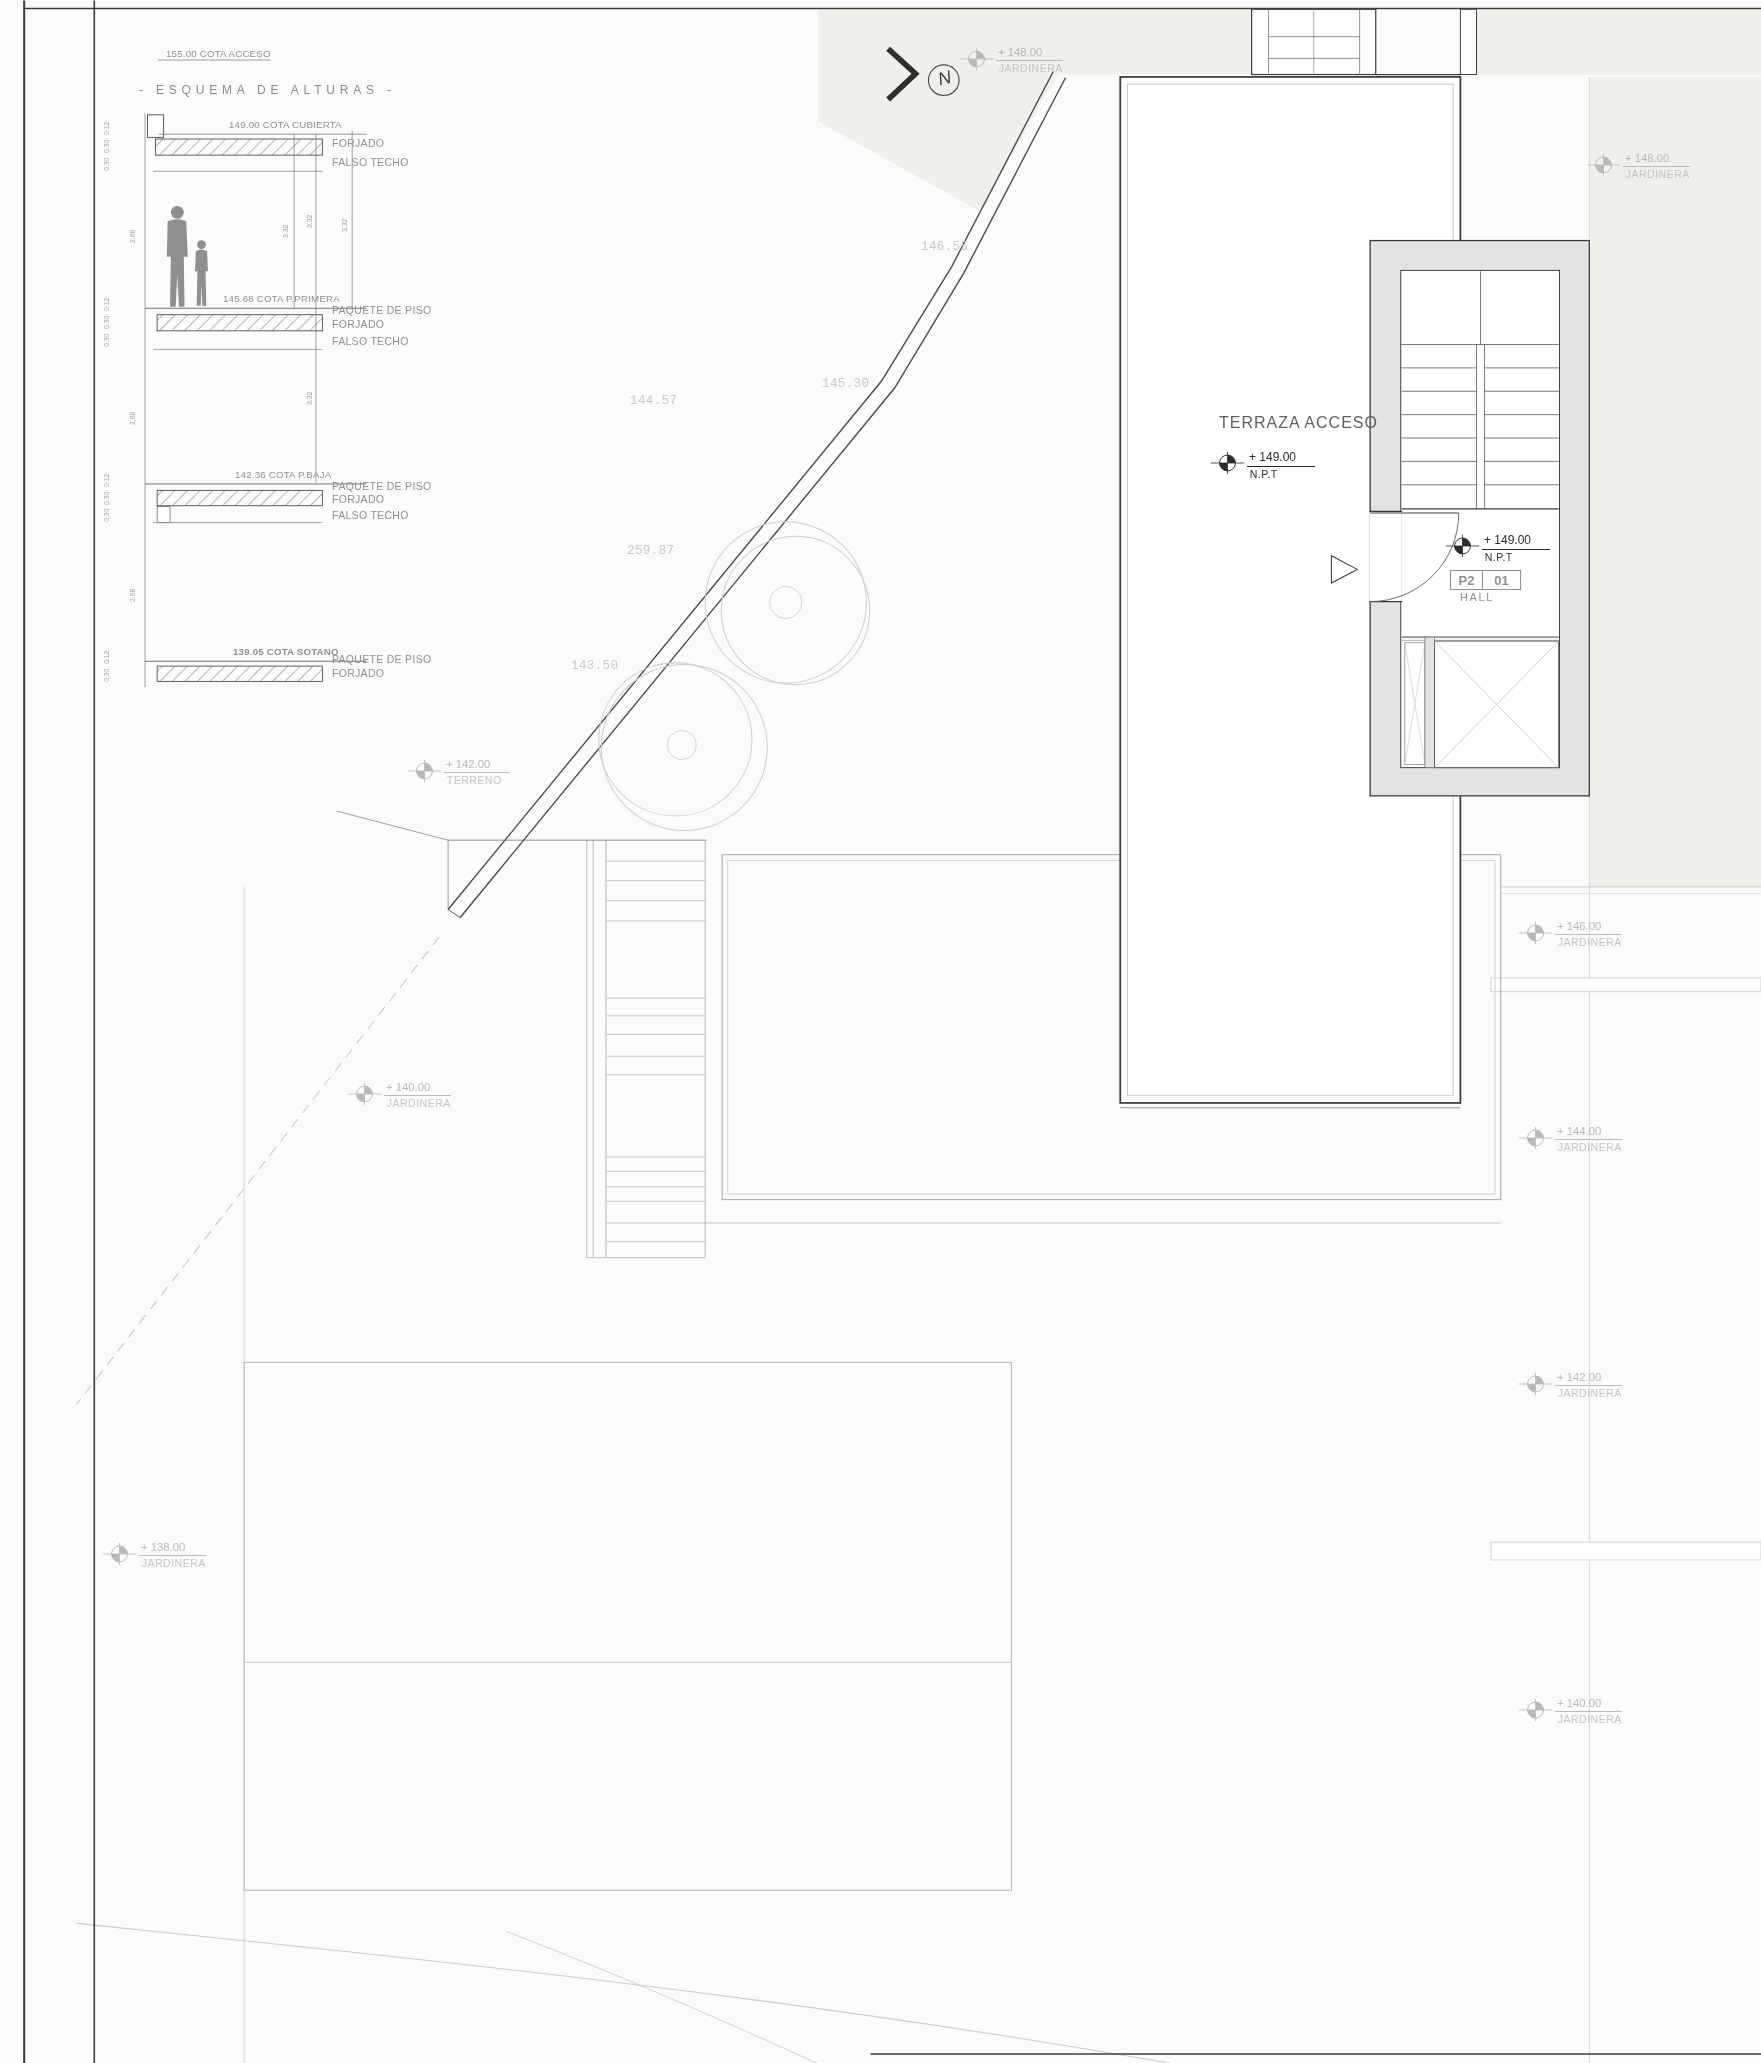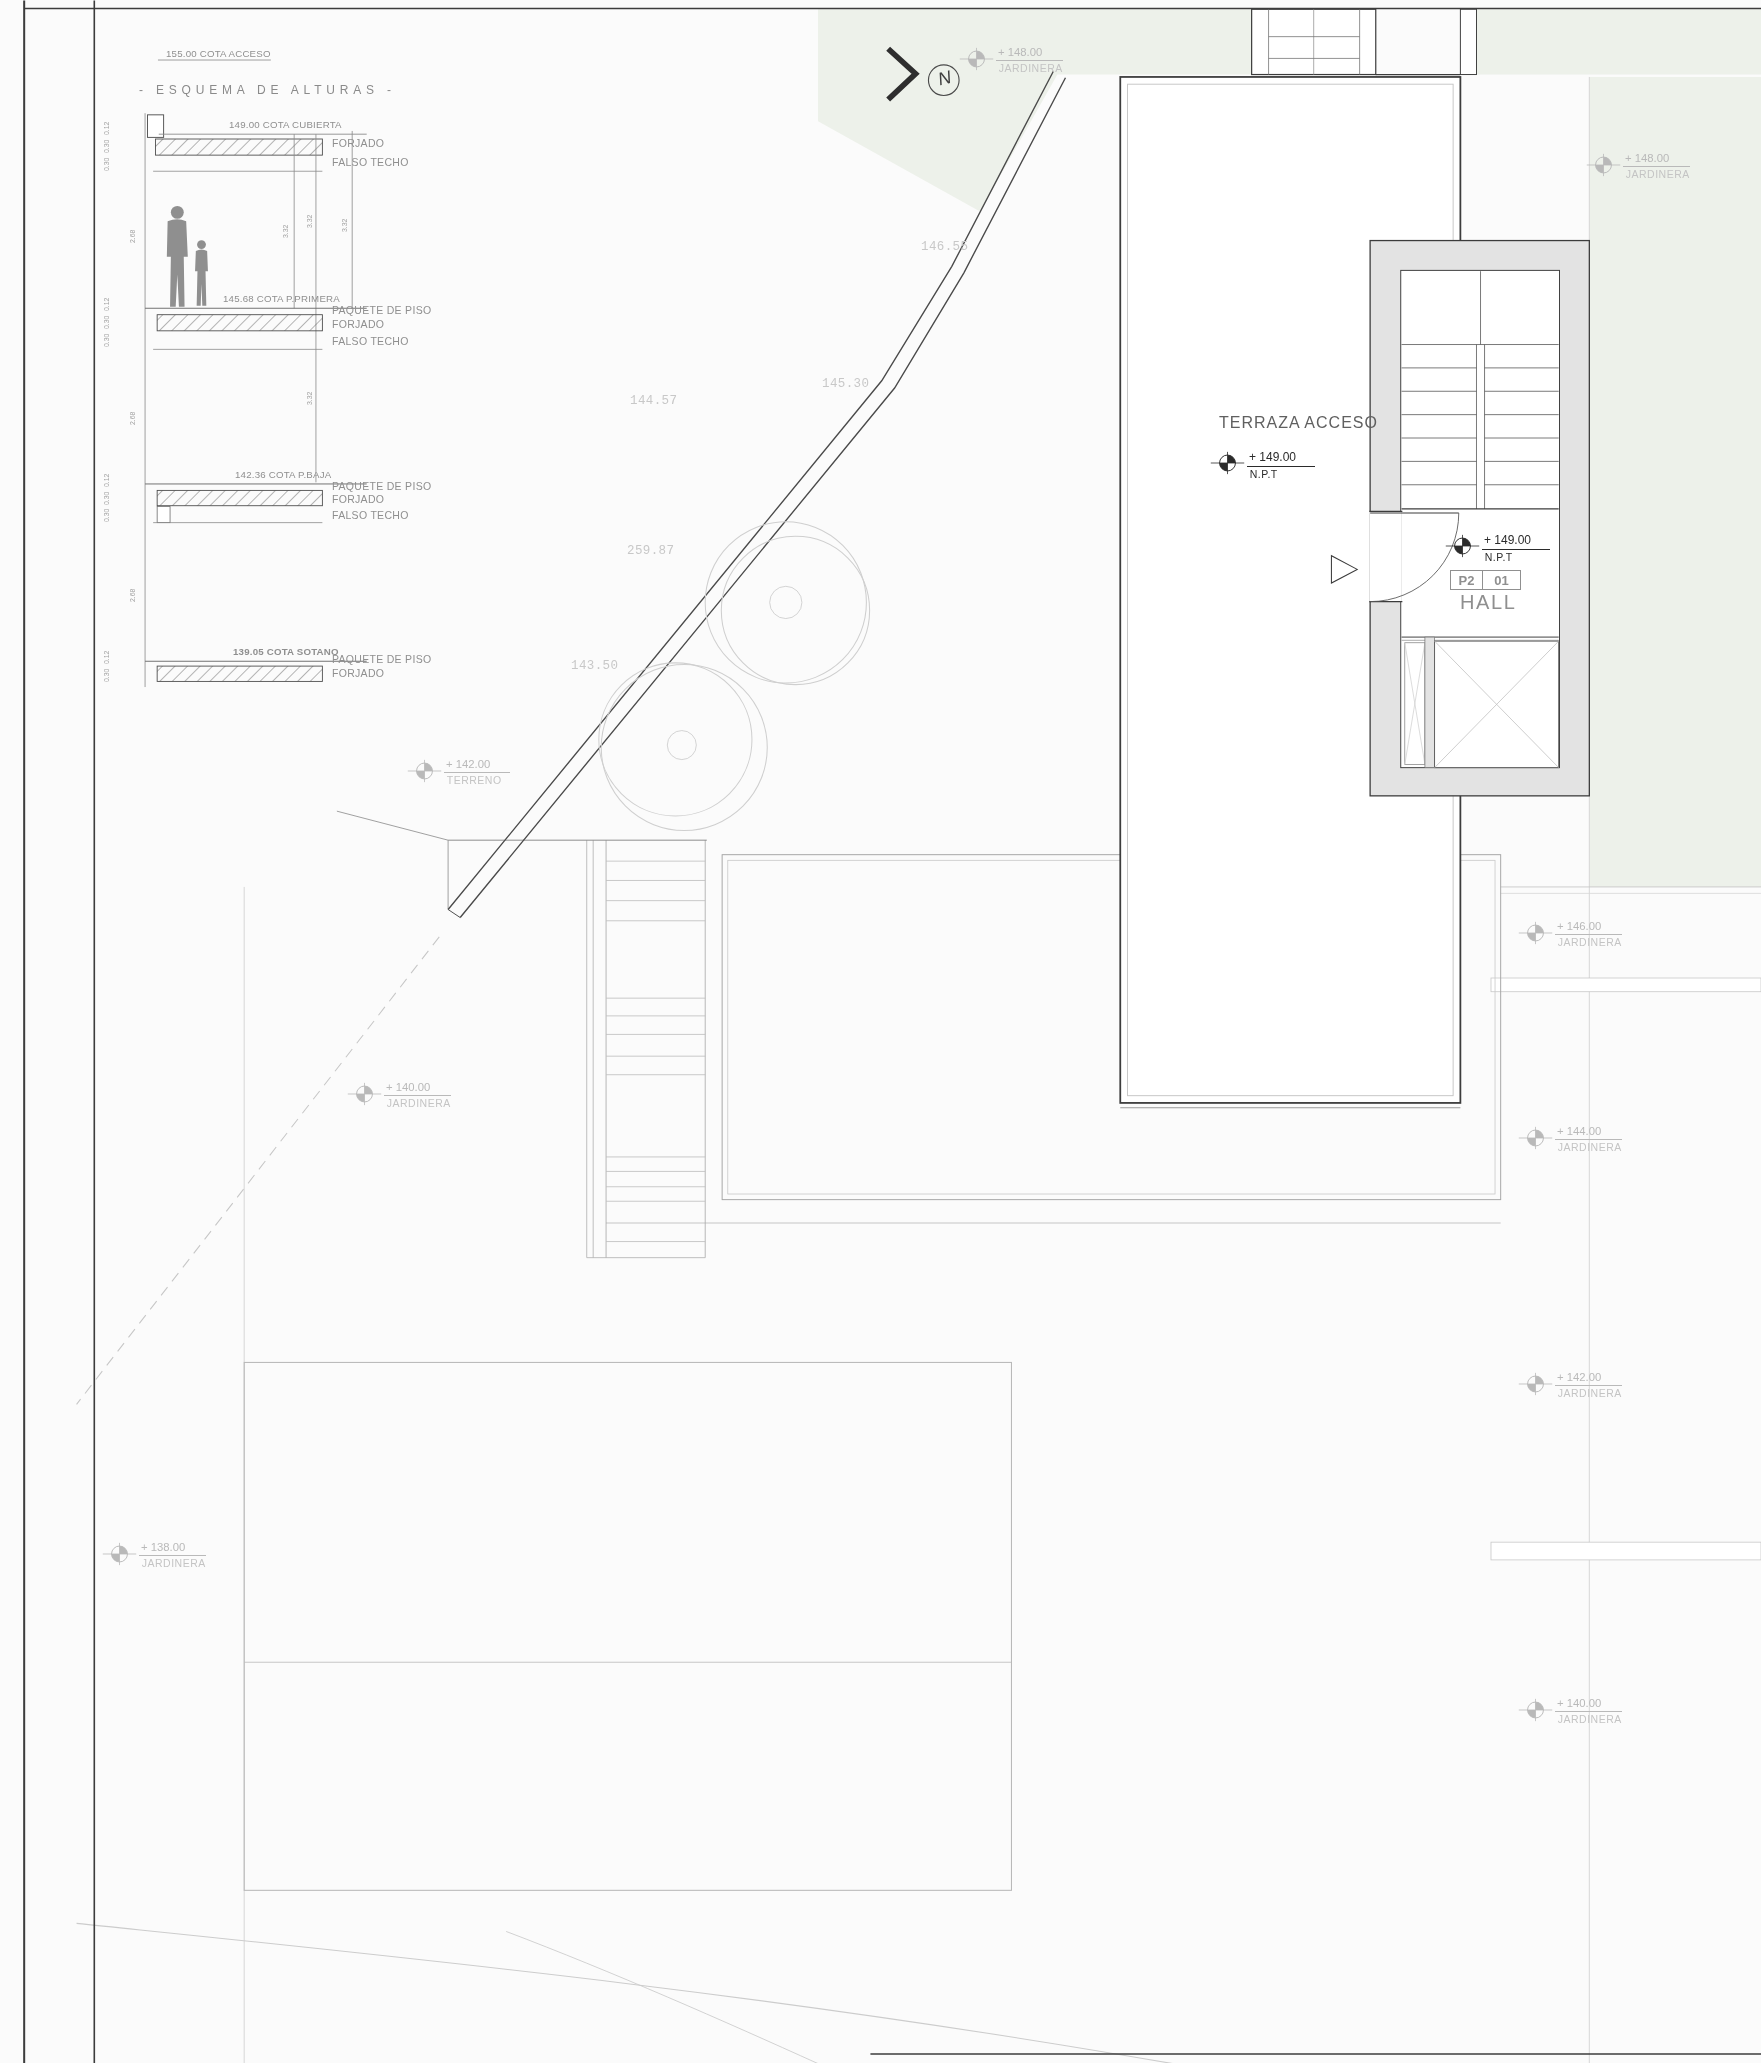--- a/index.html
+++ b/index.html
@@ -22,21 +22,21 @@
   .lvlmark .val{font-size:11.3px;border-bottom:0.8px solid currentColor;padding:0 19.3px 1.6px 2.4px;}
   .lvlmark .sub{font-size:10.5px;padding:1.6px 0 0 3.2px;letter-spacing:0.5px;color:#c4c4c4;}
   .lvlmark.dark{color:#2b2b2b;}
   .lvlmark.dark .val{font-size:12px;}
   .lvlmark.dark .sub{color:#2b2b2b;}
   .northN{position:absolute;font-size:18px;font-style:italic;color:#3f3f3f;transform:rotate(-14deg);}
   .roomtag{position:absolute;display:flex;color:#8f8f8f;font-size:13px;font-weight:bold;}
   .roomtag .cell{border:1.2px solid #909090;height:18px;display:flex;align-items:center;justify-content:center;background:#fff;}
   .roomtag .c1{width:31px;}
   .roomtag .c2{width:37px;border-left:none;}
-  .hall{font-size:20px;color:#8f8f8f;letter-spacing:1.6px;}
+  .hall{font-size:11px;color:#8f8f8f;letter-spacing:1.6px;}
 </style>
 </head>
 <body>
 
 <svg class="linework" width="1761" height="2064" viewBox="0 0 2185 2560">
   <defs>
     <pattern id="hatch" width="11" height="11" patternUnits="userSpaceOnUse" patternTransform="rotate(45)">
       <line x1="0" y1="0" x2="0" y2="11" stroke="#5a5a5a" stroke-width="1.1"></line>
     </pattern>
   </defs>

